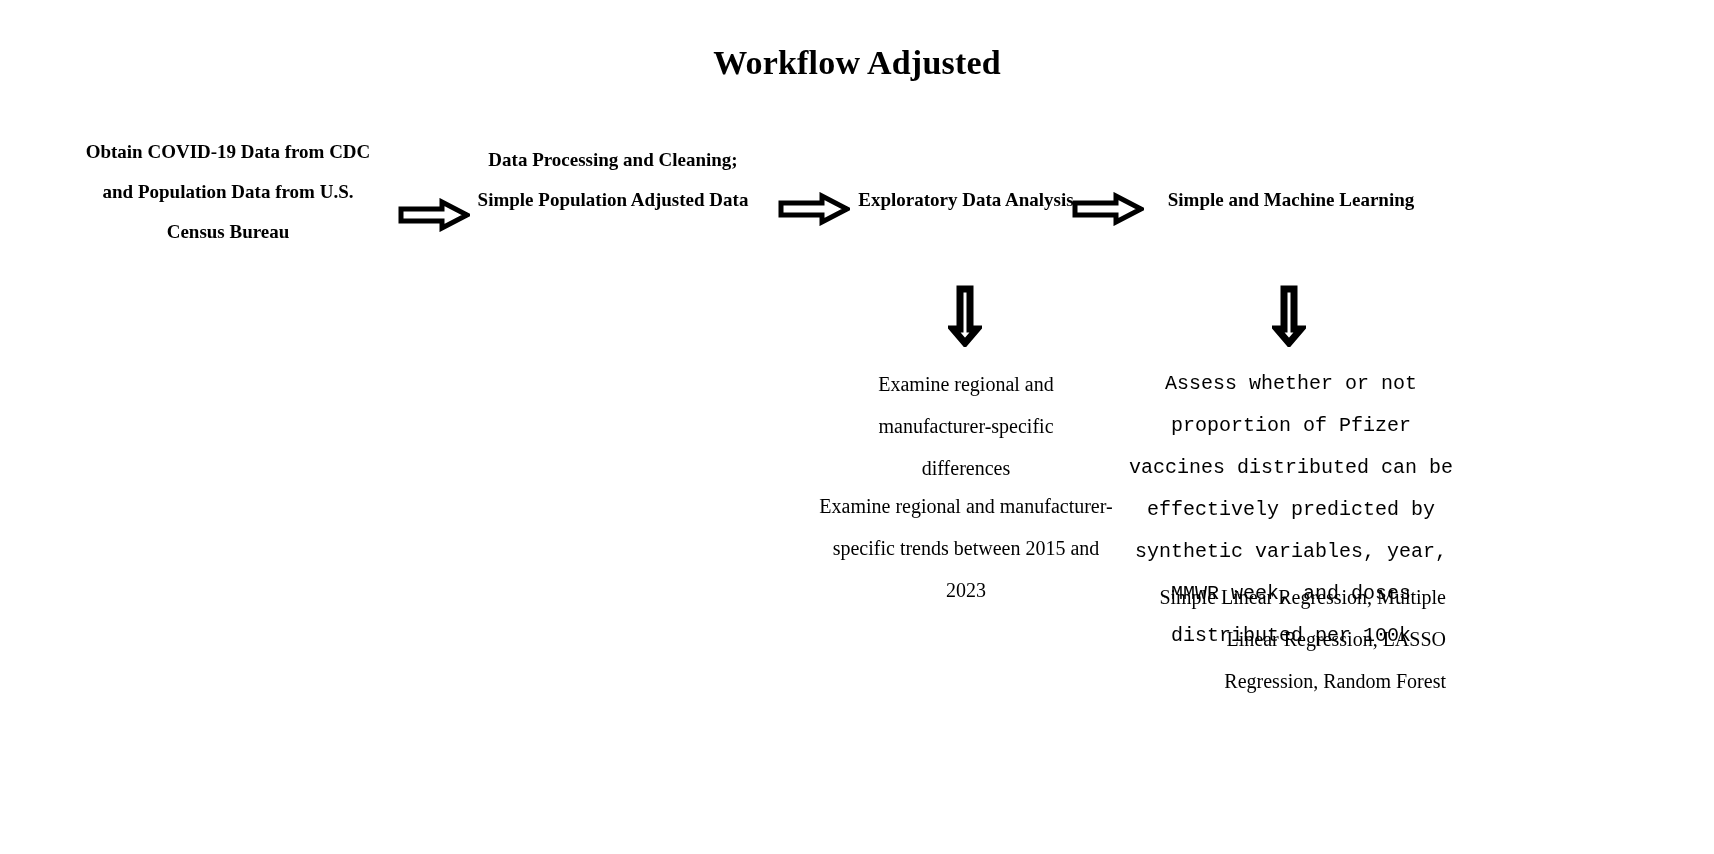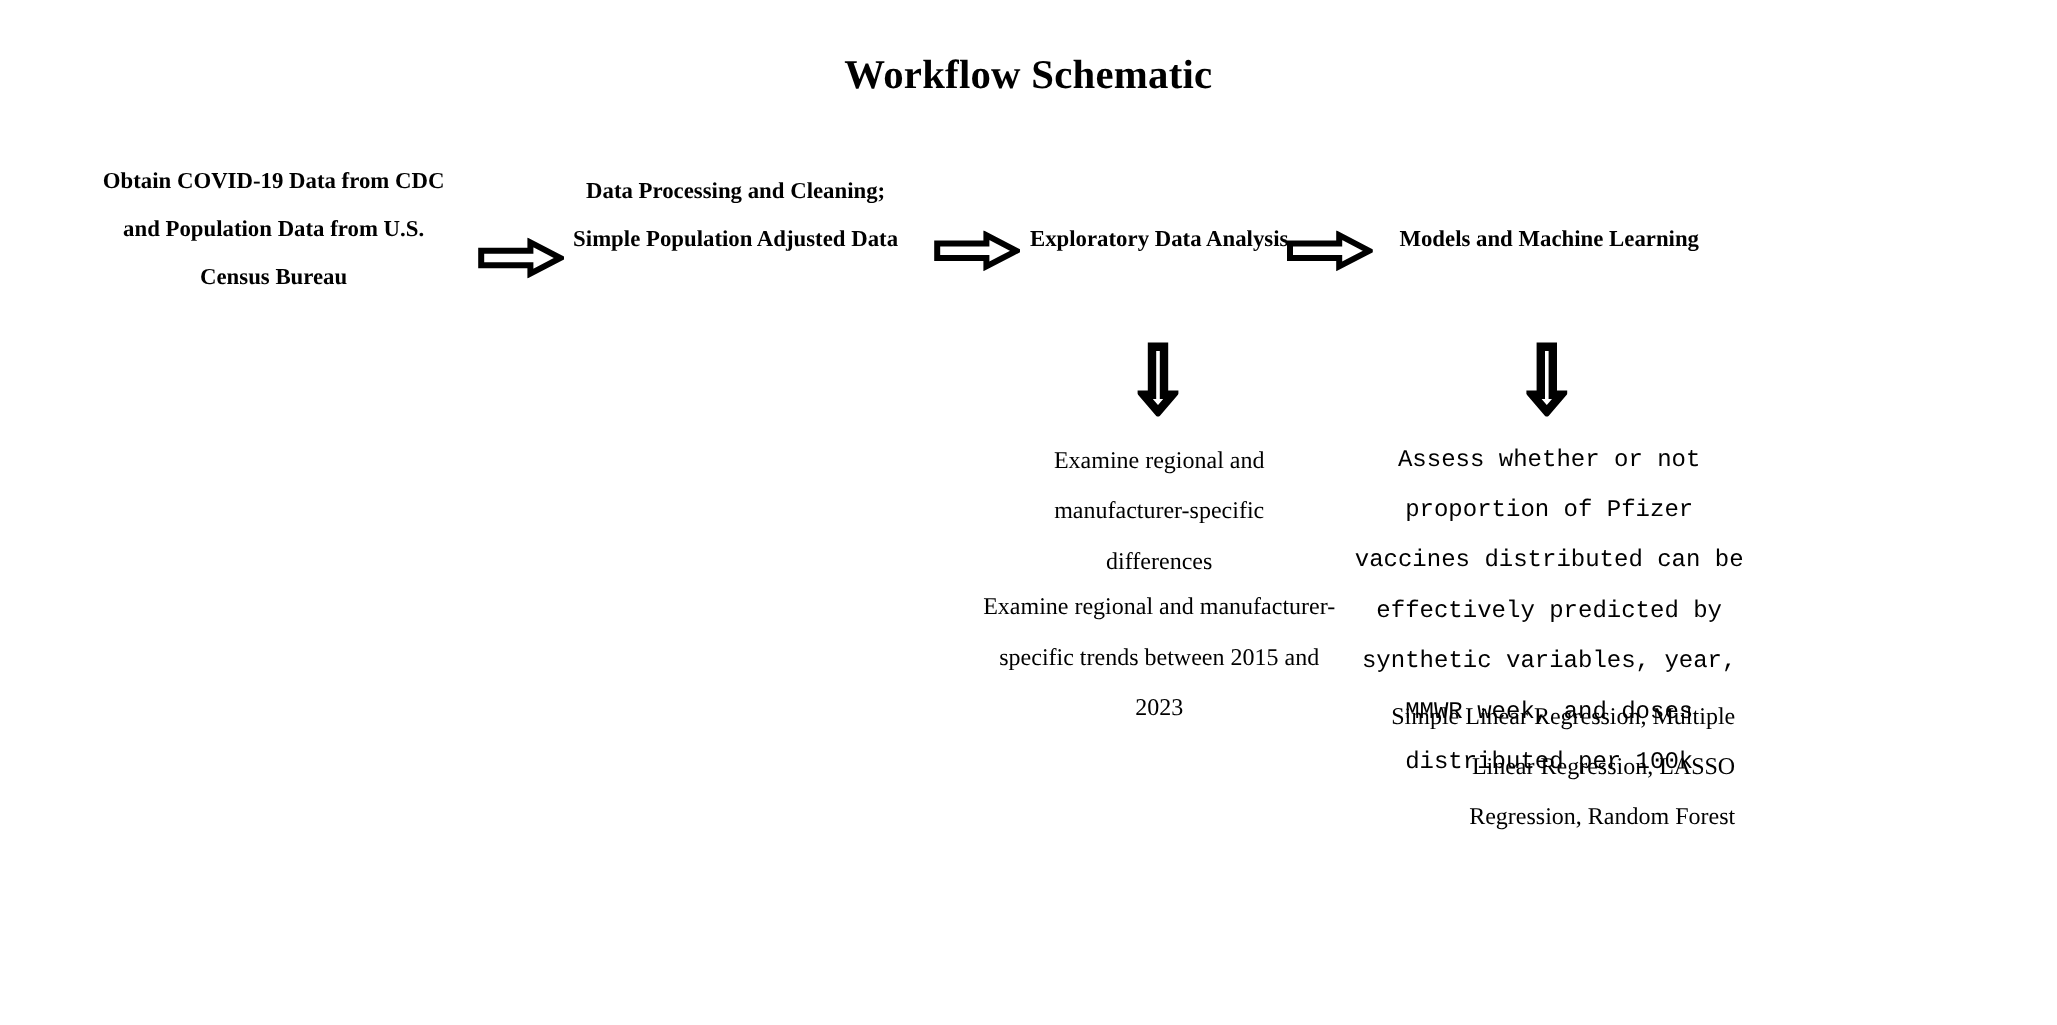--- a/index.html
+++ b/index.html
@@ -92,21 +92,21 @@
     stroke: #000000;
     stroke-width: 7;
     stroke-linejoin: miter;
   }
 </style>
 </head>
 <body>
 
 <div class="canvas">
 
-  <div class="title">Workflow Schematic</div>
+  <div class="title">Workflow Adjusted</div>
 
   <div class="stage stage-1">
     <div class="stage-heading">Obtain COVID-19 Data from CDC and Population Data from U.S. Census Bureau</div>
   </div>
 
   <div class="arrow-h arrow-h-1">
     <svg viewBox="0 0 72 34" preserveAspectRatio="none" aria-hidden="true">
       <polygon class="arrow-shape" points="3,11 44,11 44,4 69,17 44,30 44,23 3,23"></polygon>
     </svg>
   </div>
@@ -125,21 +125,21 @@
     <div class="stage-heading">Exploratory Data Analysis</div>
   </div>
 
   <div class="arrow-h arrow-h-3">
     <svg viewBox="0 0 72 34" preserveAspectRatio="none" aria-hidden="true">
       <polygon class="arrow-shape" points="3,11 44,11 44,4 69,17 44,30 44,23 3,23"></polygon>
     </svg>
   </div>
 
   <div class="stage stage-4">
-    <div class="stage-heading">Models and Machine Learning</div>
+    <div class="stage-heading">Simple and Machine Learning</div>
   </div>
 
   <div class="arrow-v arrow-v-1">
     <svg viewBox="0 0 34 62" preserveAspectRatio="none" aria-hidden="true">
       <polygon class="arrow-shape-v" points="12,4 22,4 22,44 29,44 17,58 5,44 12,44"></polygon>
     </svg>
   </div>
 
   <div class="arrow-v arrow-v-2">
     <svg viewBox="0 0 34 62" preserveAspectRatio="none" aria-hidden="true">

